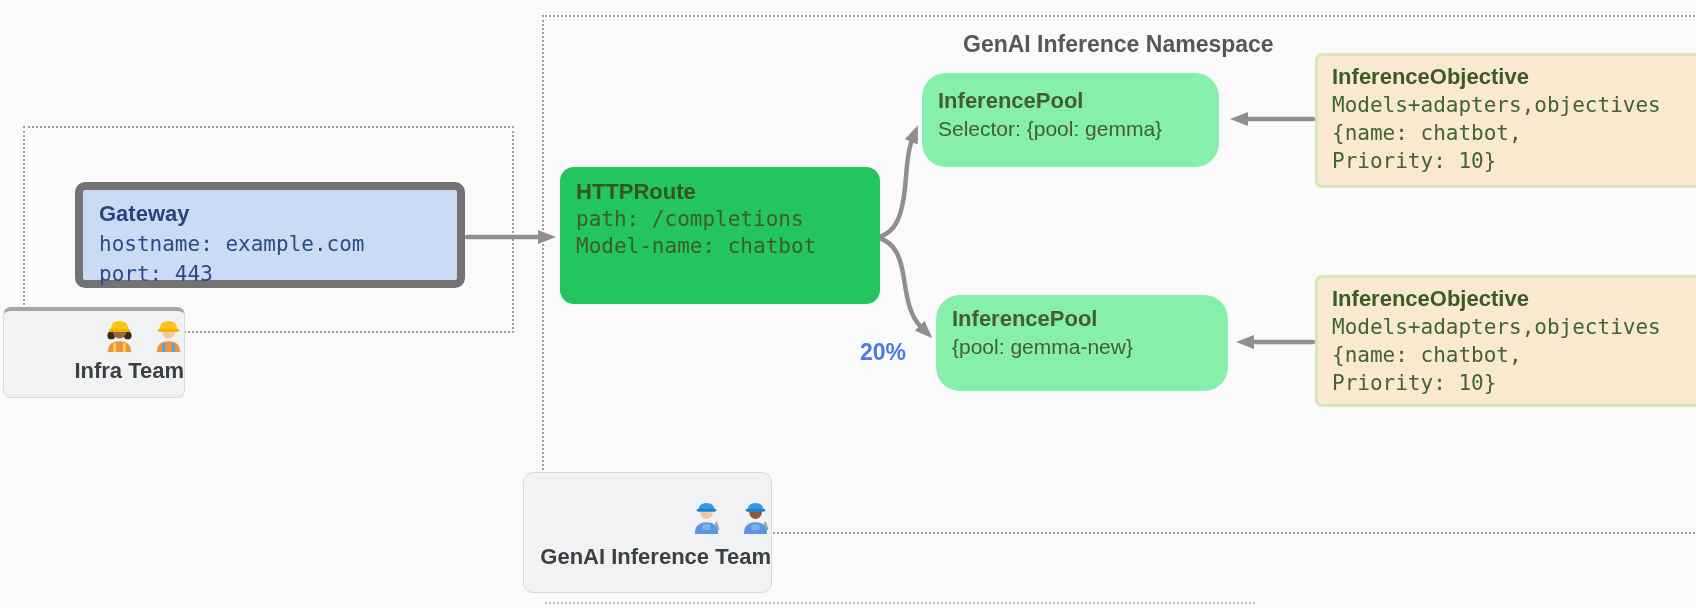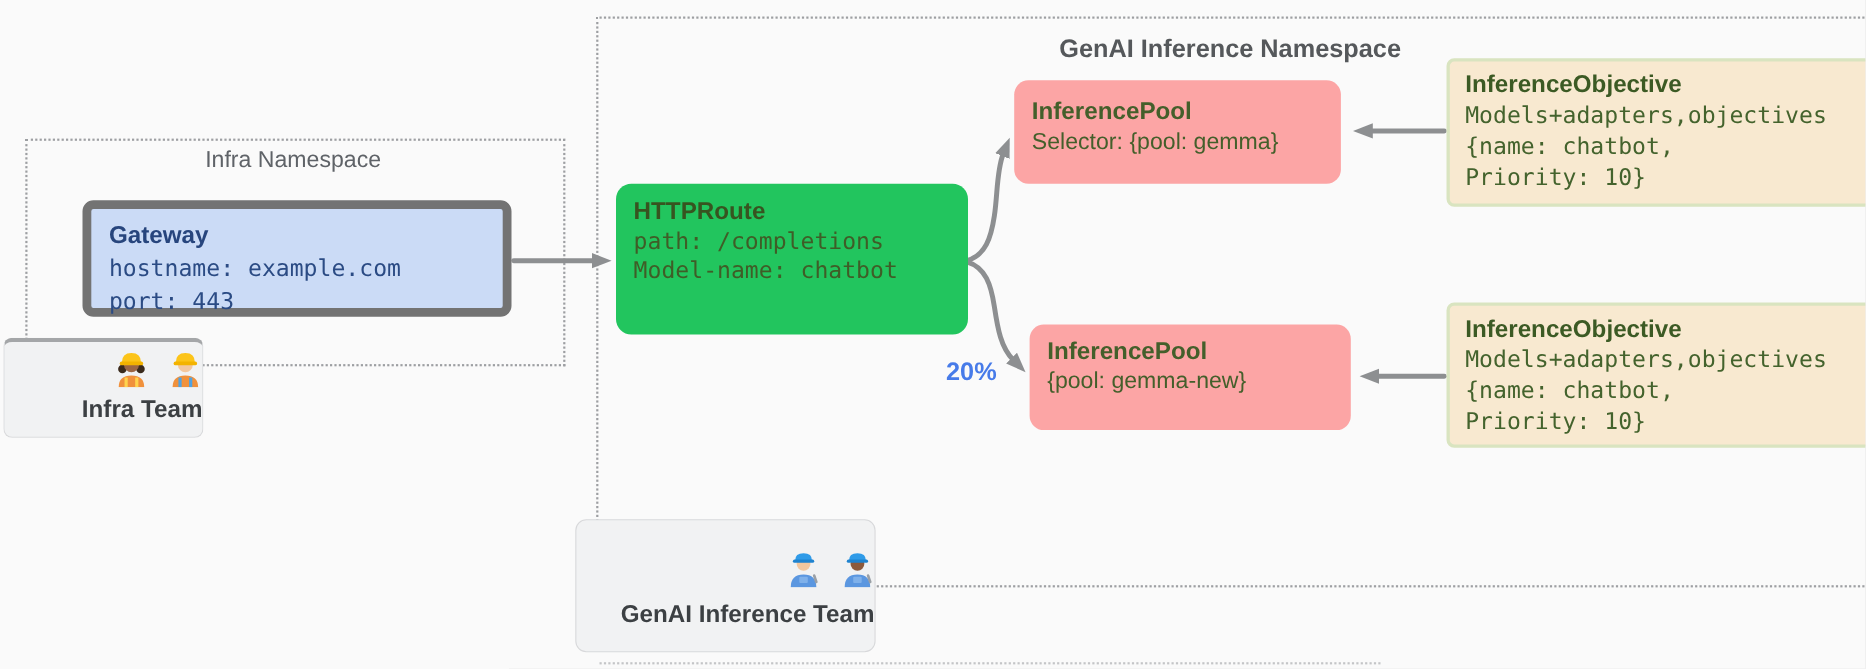--- a/index.html
+++ b/index.html
@@ -25,54 +25,53 @@
   .card .line { font-size:21px; line-height:27px; white-space:pre; }
   .mono { font-family:"DejaVu Sans Mono", monospace; font-size:20px; }
   #gateway { left:75px; top:182px; width:390px; height:106px;
     background:#cbdbf6; border:8px solid #737373; border-radius:10px;
     padding:9px 16px; color:#2b4b84; }
   #gateway .h { color:#27457d; line-height:30px; }
   #gateway .line { line-height:30px; }
   #httproute { left:560px; top:167px; width:320px; height:137px;
     background:#22c55e; border-radius:14px; padding:11px 16px; color:#3f5d27; }
   #httproute .h { color:#375420; }
-  .pool { background:#fca5a5; border-radius:13px; color:#445f2b; padding:14px 16px; }
+  .pool { background:#86efac; border-radius:24px; color:#445f2b; padding:14px 16px; }
   #pool-top    { left:922px; top:73px;  width:297px; height:94px; }
   #pool-bottom { left:936px; top:295px; width:292px; height:96px; padding-top:10px; }
   #pool-bottom .line:nth-child(3) { padding-left:28px; }
   .obj { background:#f8e9d0; border:3px solid #d9e4c0; border-radius:7px;
     color:#44632d; padding:7px 14px; }
   #obj-top    { left:1315px; top:53px;  width:400px; height:135px; }
   #obj-bottom { left:1315px; top:275px; width:400px; height:132px; }
   .obj .h { color:#3c5a24; }
   .obj .line { line-height:28px; }
   
   .team { position:absolute; z-index:4; box-sizing:border-box;
     background:#f1f2f3; border:1px solid #d8d9db; border-radius:10px;
     display:flex; flex-direction:column; align-items:flex-end; }
   #infra-team { left:3px; top:307px; width:182px; height:91px;
     border-top:4px solid #a4a6a8; border-radius:8px; }
-  #genai-team { left:523px; top:472px; width:273px; height:121px; }
+  #genai-team { left:523px; top:472px; width:249px; height:121px; }
   .team .icons { display:flex; gap:18px; }
   #infra-team .icons { margin-top:6px; }
   #genai-team .icons { margin-top:24px; }
   .team .label { font-weight:bold; font-size:22px; color:#3c4043; margin-top:2px; white-space:nowrap; }
   #genai-team .label { margin-top:6px; }
   
-  #traffic-label { position:absolute; left:860px; top:324px; z-index:3;
+  #traffic-label { position:absolute; left:860px; top:339px; z-index:3;
     font-weight:bold; font-size:23px; color:#477be9; }
 </style>
 </head>
 <body>
 
 <div id="canvas">
 
   <div class="ns" id="infra-ns"></div>
   <div class="ns" id="genai-ns"></div>
-  <div class="ns-title" id="infra-ns-title">Infra Namespace</div>
   <div class="ns-title" id="genai-ns-title">GenAI Inference Namespace</div>
   <div id="bottom-ns-fragment"></div>
 
   <svg id="arrows" width="1696" height="608" viewBox="0 0 1696 608">
     <defs>
       <marker id="ah" markerUnits="userSpaceOnUse" markerWidth="20" markerHeight="16" refX="2" refY="7" orient="auto">
         <path d="M0,0 L18,7 L0,14 Z" fill="#8d8f91"></path>
       </marker>
     </defs>
     <g stroke="#8d8f91" stroke-width="4.5" fill="none" stroke-linecap="round">

